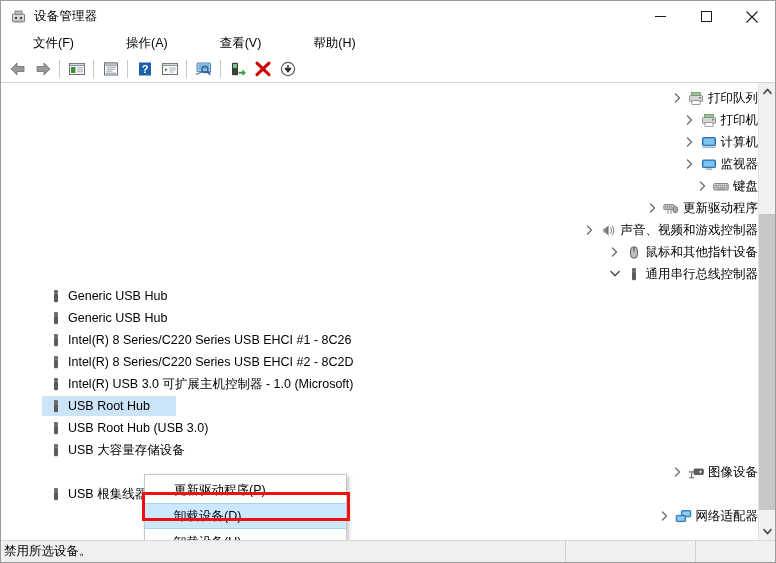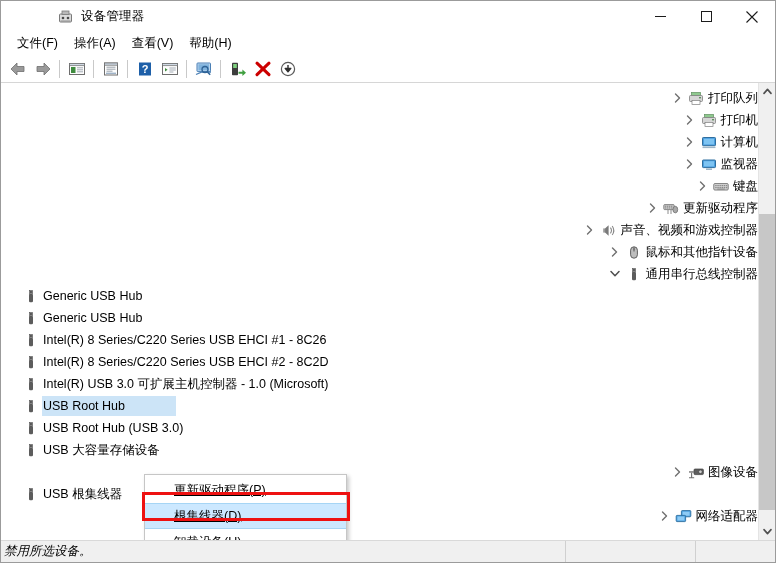--- a/index.html
+++ b/index.html
@@ -19,38 +19,39 @@
     display: flex; flex-direction: column;
   }
 
   
   .titlebar {
     height: 31px; flex: 0 0 31px;
     background: #ffffff;
     display: flex; align-items: center;
     position: relative;
   }
-  .title-left { display: flex; align-items: center; padding-left: 9px; gap: 7px; margin-left: 47px; }
+  .title-left { display: flex; align-items: center; padding-left: 9px; gap: 7px; }
   .app-icon { width: 17px; height: 17px; position: relative; }
   .title-text { font-size: 12.5px; color: #000000; letter-spacing: 0.2px; }
   .wincontrols { position: absolute; right: 0; top: 0; height: 31px; display: flex; }
   .wc {
     width: 46px; height: 31px;
     display: flex; align-items: center; justify-content: center;
     color: #1b1b1b;
   }
   .wc svg { display: block; }
 
   
   .menubar {
     height: 23px; flex: 0 0 23px;
     background: #ffffff;
     display: flex; align-items: center;
-    padding-left: 9px;
+    padding-left: 25px;
     border-bottom: 1px solid #ffffff;
+    gap: 36px;
   }
   .menuitem {
     font-size: 12.5px; color: #000;
     padding: 2px 7px; margin-right: 2px;
     white-space: nowrap;
   }
 
   
   .toolbar {
     height: 28px; flex: 0 0 28px;
@@ -78,21 +79,21 @@
     position: relative;
   }
   .row .chev {
     width: 17px; flex: 0 0 17px;
     display: flex; align-items: center; justify-content: center;
     color: #6f6f6f; font-size: 10px;
   }
   .row .ico { width: 20px; flex: 0 0 20px; display: flex; align-items: center; justify-content: center; }
   .row .lbl { padding-left: 2px; }
   .row.lvl1 { padding-left: 24px; justify-content: flex-end; }
-  .row.lvl2 { padding-left: 20px; }
+  .row.lvl2 { padding-left: 45px; }
   .row.selected .selband {
     position: absolute; left: 41px; top: 1px; height: 20px;
     background: #cce4f7;
     z-index: 0;
   }
   .row.selected .ico, .row.selected .lbl { position: relative; z-index: 1; text-align: right; }
 
   
   .i { display: block; }
 
@@ -116,42 +117,41 @@
   }
 
   
   .statusbar {
     height: 22px; flex: 0 0 22px;
     background: #f0f0f0;
     border-top: 1px solid #d9d9d9;
     display: flex; align-items: center;
     font-size: 12.5px; color: #000;
   }
-  .sb-cell1 { flex: 1 1 auto; padding-left: 3px; overflow: hidden; white-space: nowrap; font-style: italic; }
+  .sb-cell1 { flex: 1 1 auto; padding-left: 3px; overflow: hidden; white-space: nowrap; }
   .sb-cell2 { flex: 0 0 130px; border-left: 1px solid #d0d0d0; height: 100%; }
   .sb-cell3 { flex: 0 0 80px; border-left: 1px solid #d0d0d0; height: 100%; }
 
   
   .ctxmenu {
     position: absolute;
     left: 143px; top: 391px;
     width: 203px;
     background: #ffffff;
     border: 1px solid #c6c6c6;
     box-shadow: 2px 2px 4px rgba(0,0,0,0.22);
     padding: 2px 0;
     z-index: 50;
   }
   .ctxitem {
     height: 26px;
     display: flex; align-items: center;
     padding-left: 29px;
     font-size: 12.5px; color: #000;
     white-space: nowrap;
-    text-decoration: underline;
   }
   .ctxitem.hl {
     background: #cce8ff;
     border-top: 1px solid #a6d5f5;
     border-bottom: 1px solid #a6d5f5;
   }
 
   
   .annot {
     position: absolute;
@@ -611,21 +611,21 @@
             <rect x="7.6" y="2.7" width="7" height="4" fill="#8ecbf5"></rect>
             <rect x="1.2" y="6.4" width="9.4" height="6.2" rx="0.8" fill="#49a0e2" stroke="#2d6e9e" stroke-width="0.9"></rect>
             <rect x="2.4" y="7.5" width="7" height="4" fill="#8ecbf5"></rect>
           </svg>
         </span>
         <span class="lbl">网络适配器</span>
       </div>
 
       <div class="ctxmenu">
         <div class="ctxitem">更新驱动程序(P)</div>
-        <div class="ctxitem hl">根集线器(D)</div>
+        <div class="ctxitem hl">卸载设备(D)</div>
         <div class="ctxitem">卸载设备(U)</div>
 
       </div>
 
       <div class="annot"></div>
 
     </div>
 
     <div class="vscroll">
       <div class="sb-arrow">

